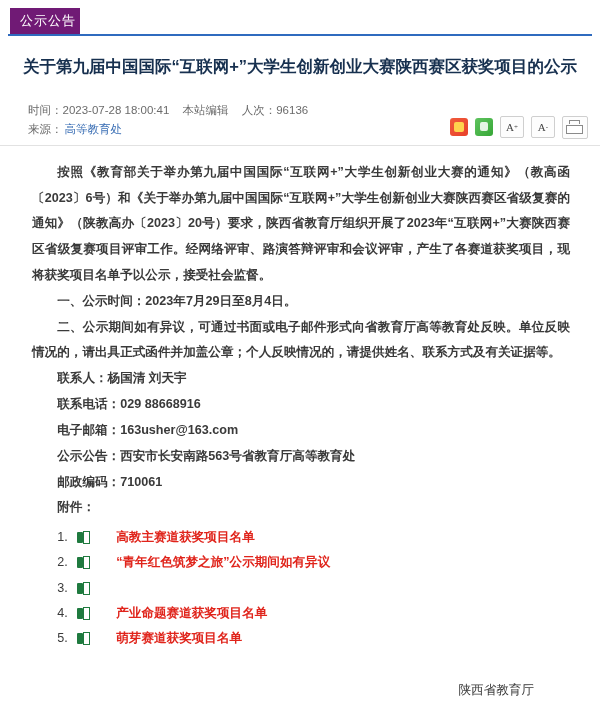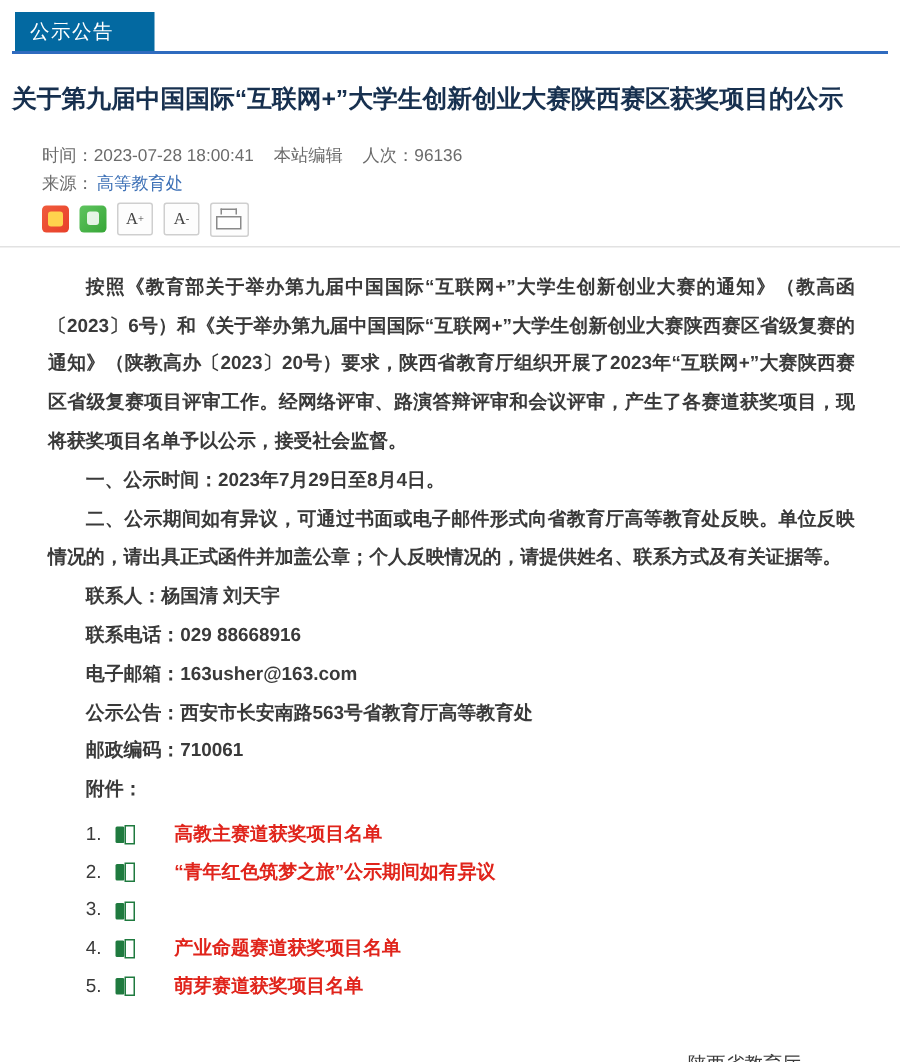--- a/index.html
+++ b/index.html
@@ -21,52 +21,51 @@
     box-sizing: border-box;
     position: relative;
     background: #fff;
   }
   
   .tag-bar {
     padding: 8px 0 0 10px;
   }
   .tag {
     display: inline-block;
-    background: #0369a1;
+    background: #701a75;
     color: #fff;
     font-size: 13px;
     line-height: 1;
-    padding: 6px 27px 7px 10px;
+    padding: 6px 4px 7px 10px;
     letter-spacing: 1px;
   }
   .tag-underline {
     height: 2px;
     background: #2f6bbf;
     margin: 0 8px 0 8px;
   }
   
   .title {
     font-size: 16.5px;
     font-weight: bold;
     color: #17304f;
-    text-align: left;
+    text-align: center;
     line-height: 1.5;
     padding: 18px 8px 10px 8px;
     letter-spacing: 0px;
     white-space: nowrap;
   }
   
   .meta {
     display: flex;
-    align-items: flex-start;
+    align-items: flex-end;
     justify-content: space-between;
     padding: 6px 12px 6px 28px;
     border-bottom: 1px solid #e2e2e2;
     min-height: 44px;
-    flex-direction: column;
   }
   .meta-left {
     font-size: 11.5px;
     color: #6b6b6b;
     line-height: 1.65;
   }
   .meta-left .row2 span.src-label { color: #6b6b6b; }
   .meta-left .src-value { color: #3b6fb5; margin-left: 2px; margin-top: 35px; }
   .meta-right {
     display: flex;

